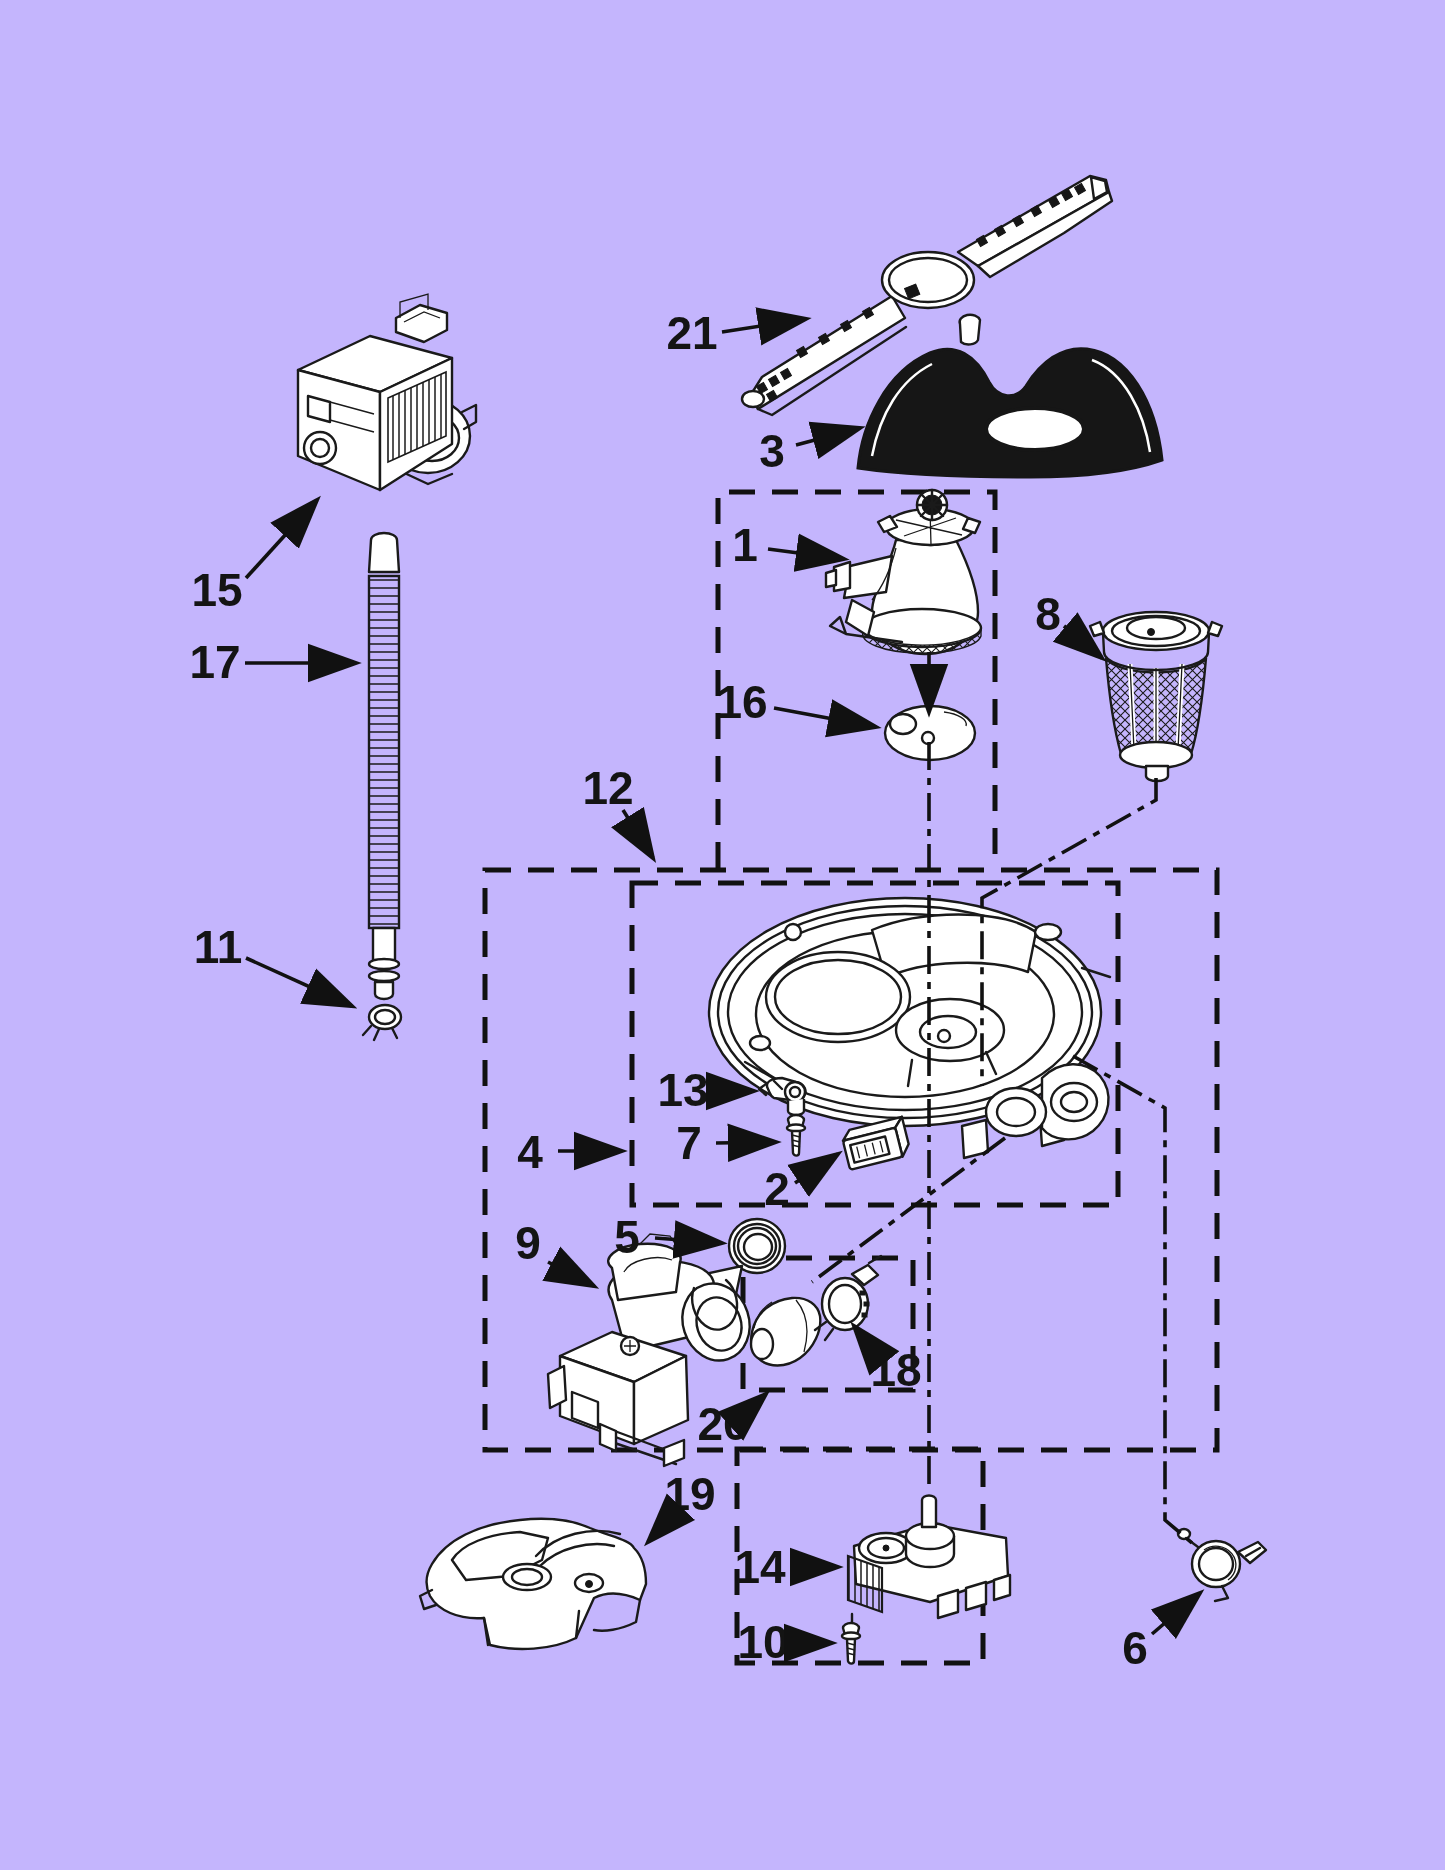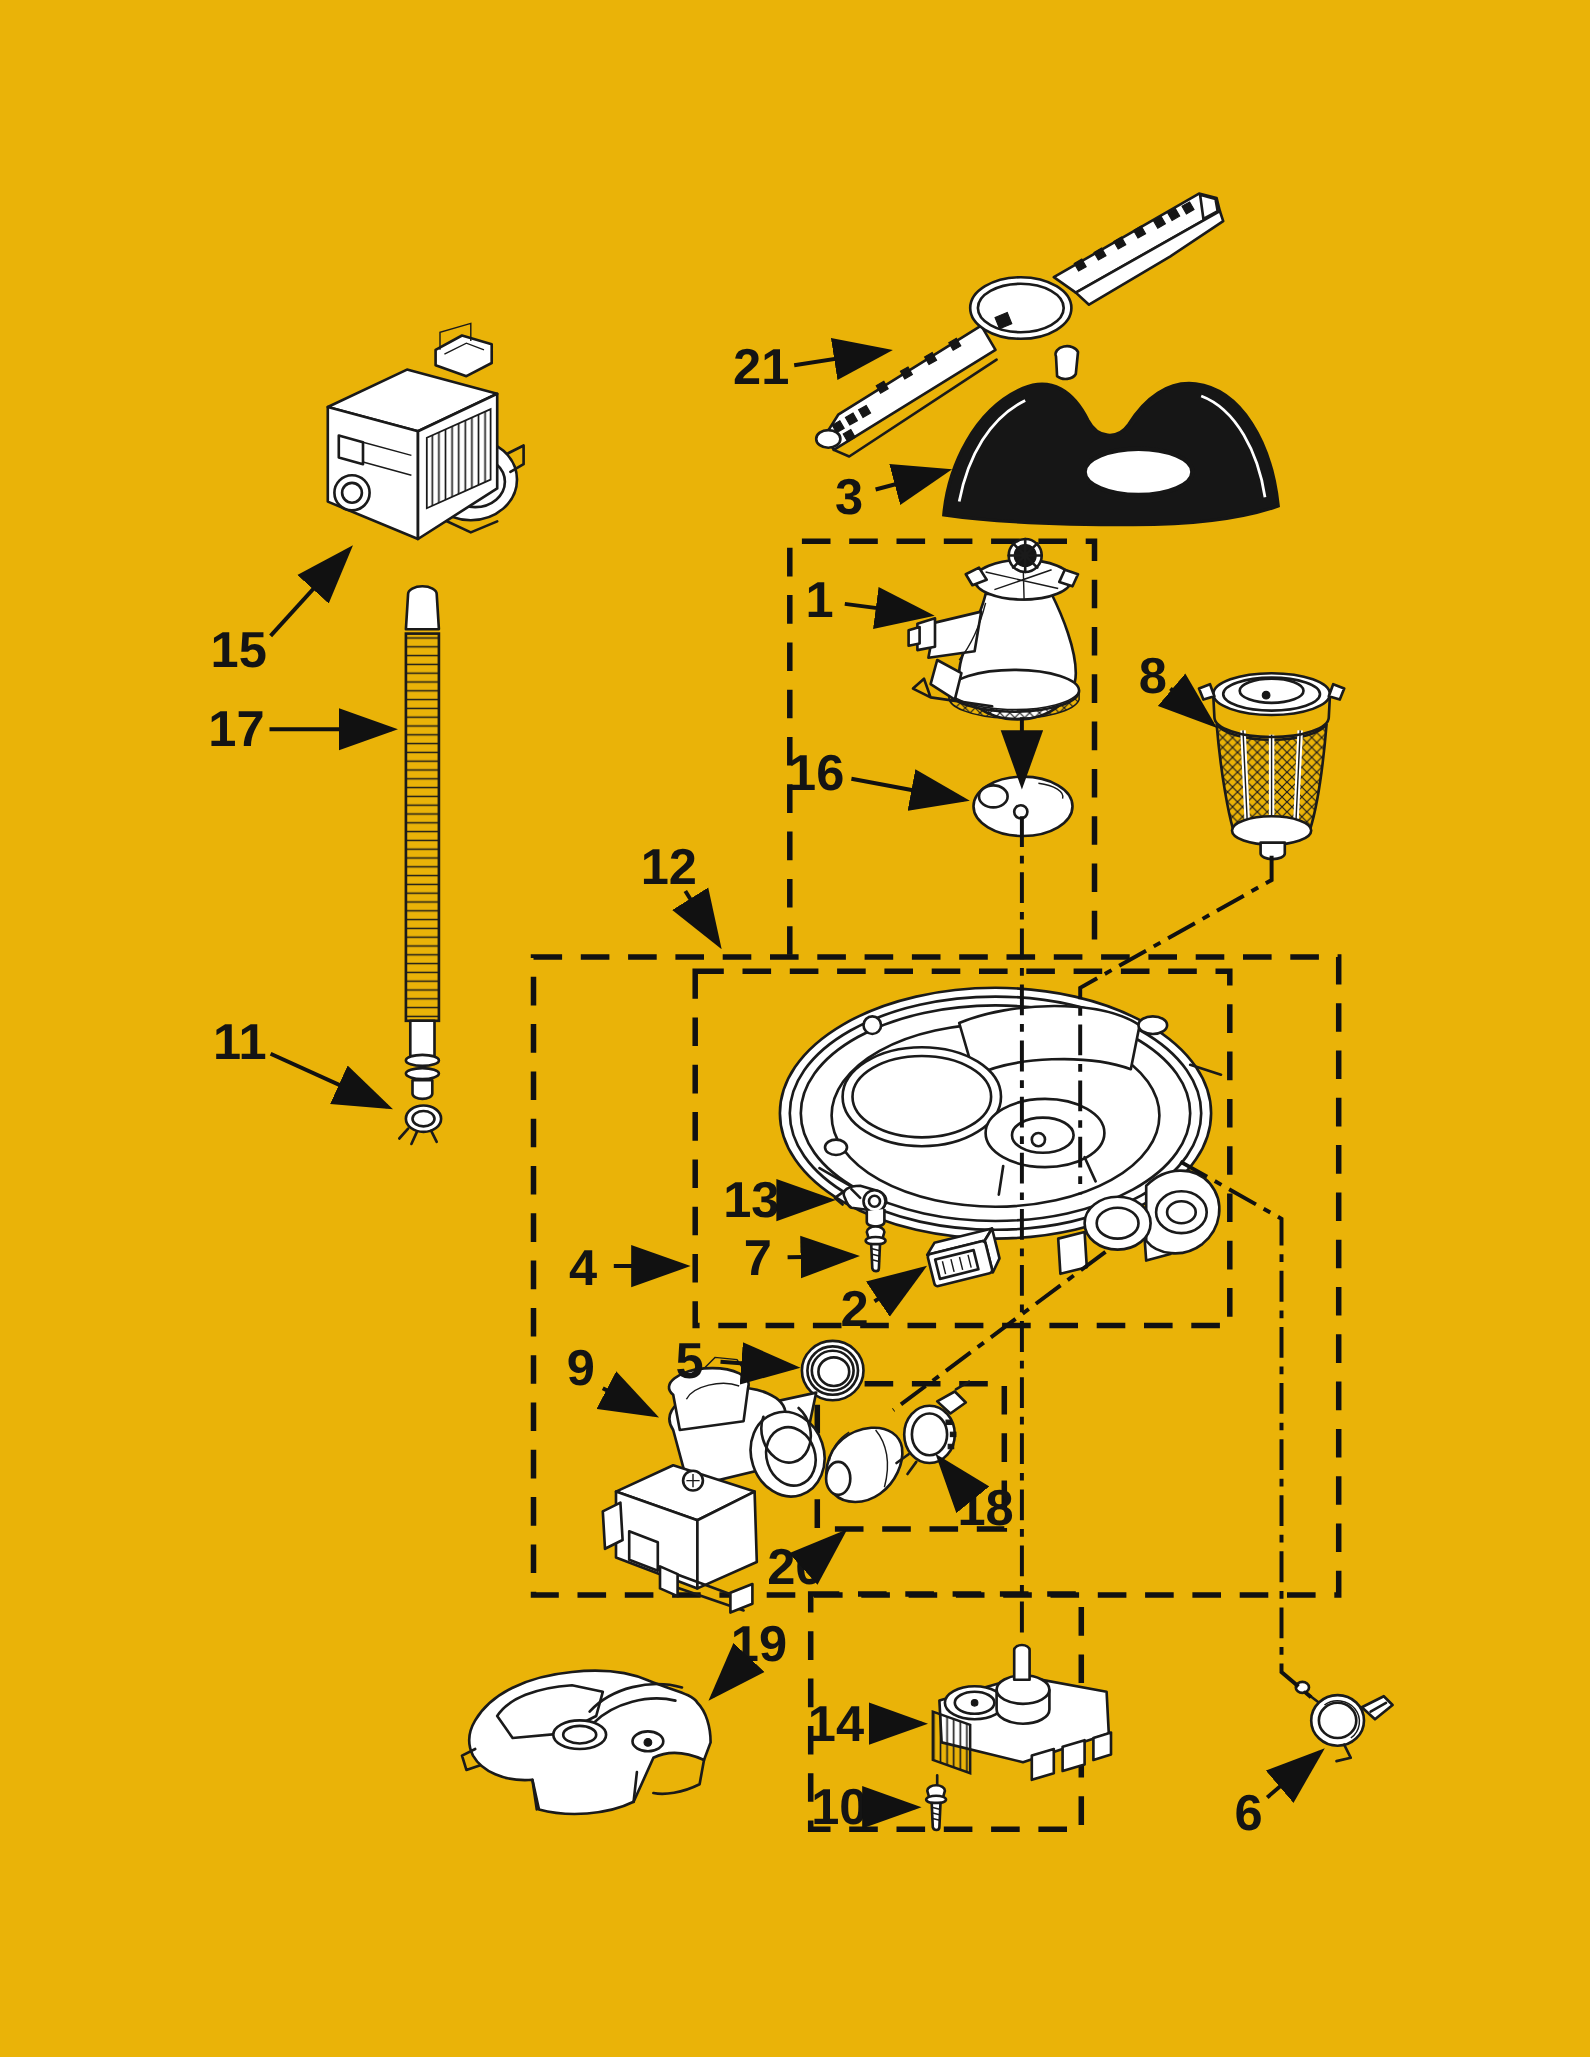--- a/index.html
+++ b/index.html
@@ -1,16 +1,16 @@
 <!DOCTYPE html>
 <html><head>
 <meta charset="utf-8">
 <style>
   html,body{margin:0;padding:0;background:#ffffff;}
-  .stage{position:relative;width:1445px;height:1870px;background:#eab308;overflow:hidden;
+  .stage{position:relative;width:1445px;height:1870px;background:#c4b5fd;overflow:hidden;
          font-family:"Liberation Sans",sans-serif;}
   svg{display:block;}
   .ln{stroke:#1a1a1a;stroke-width:2.4;fill:none;stroke-linejoin:round;stroke-linecap:round;}
   .fw{stroke:#1a1a1a;stroke-width:2.4;fill:#ffffff;stroke-linejoin:round;}
   .fd{fill:#161616;stroke:#161616;}
   .thin{stroke:#1a1a1a;stroke-width:1.3;fill:none;}
   .wht{stroke:#ffffff;stroke-width:5;fill:none;}
   .box{stroke:#111111;stroke-width:5;fill:none;stroke-dasharray:26 17;}
   .cl{stroke:#111111;stroke-width:3.6;fill:none;stroke-dasharray:28 8 7 8;}
   .leader{stroke:#111111;stroke-width:3.6;fill:none;}

